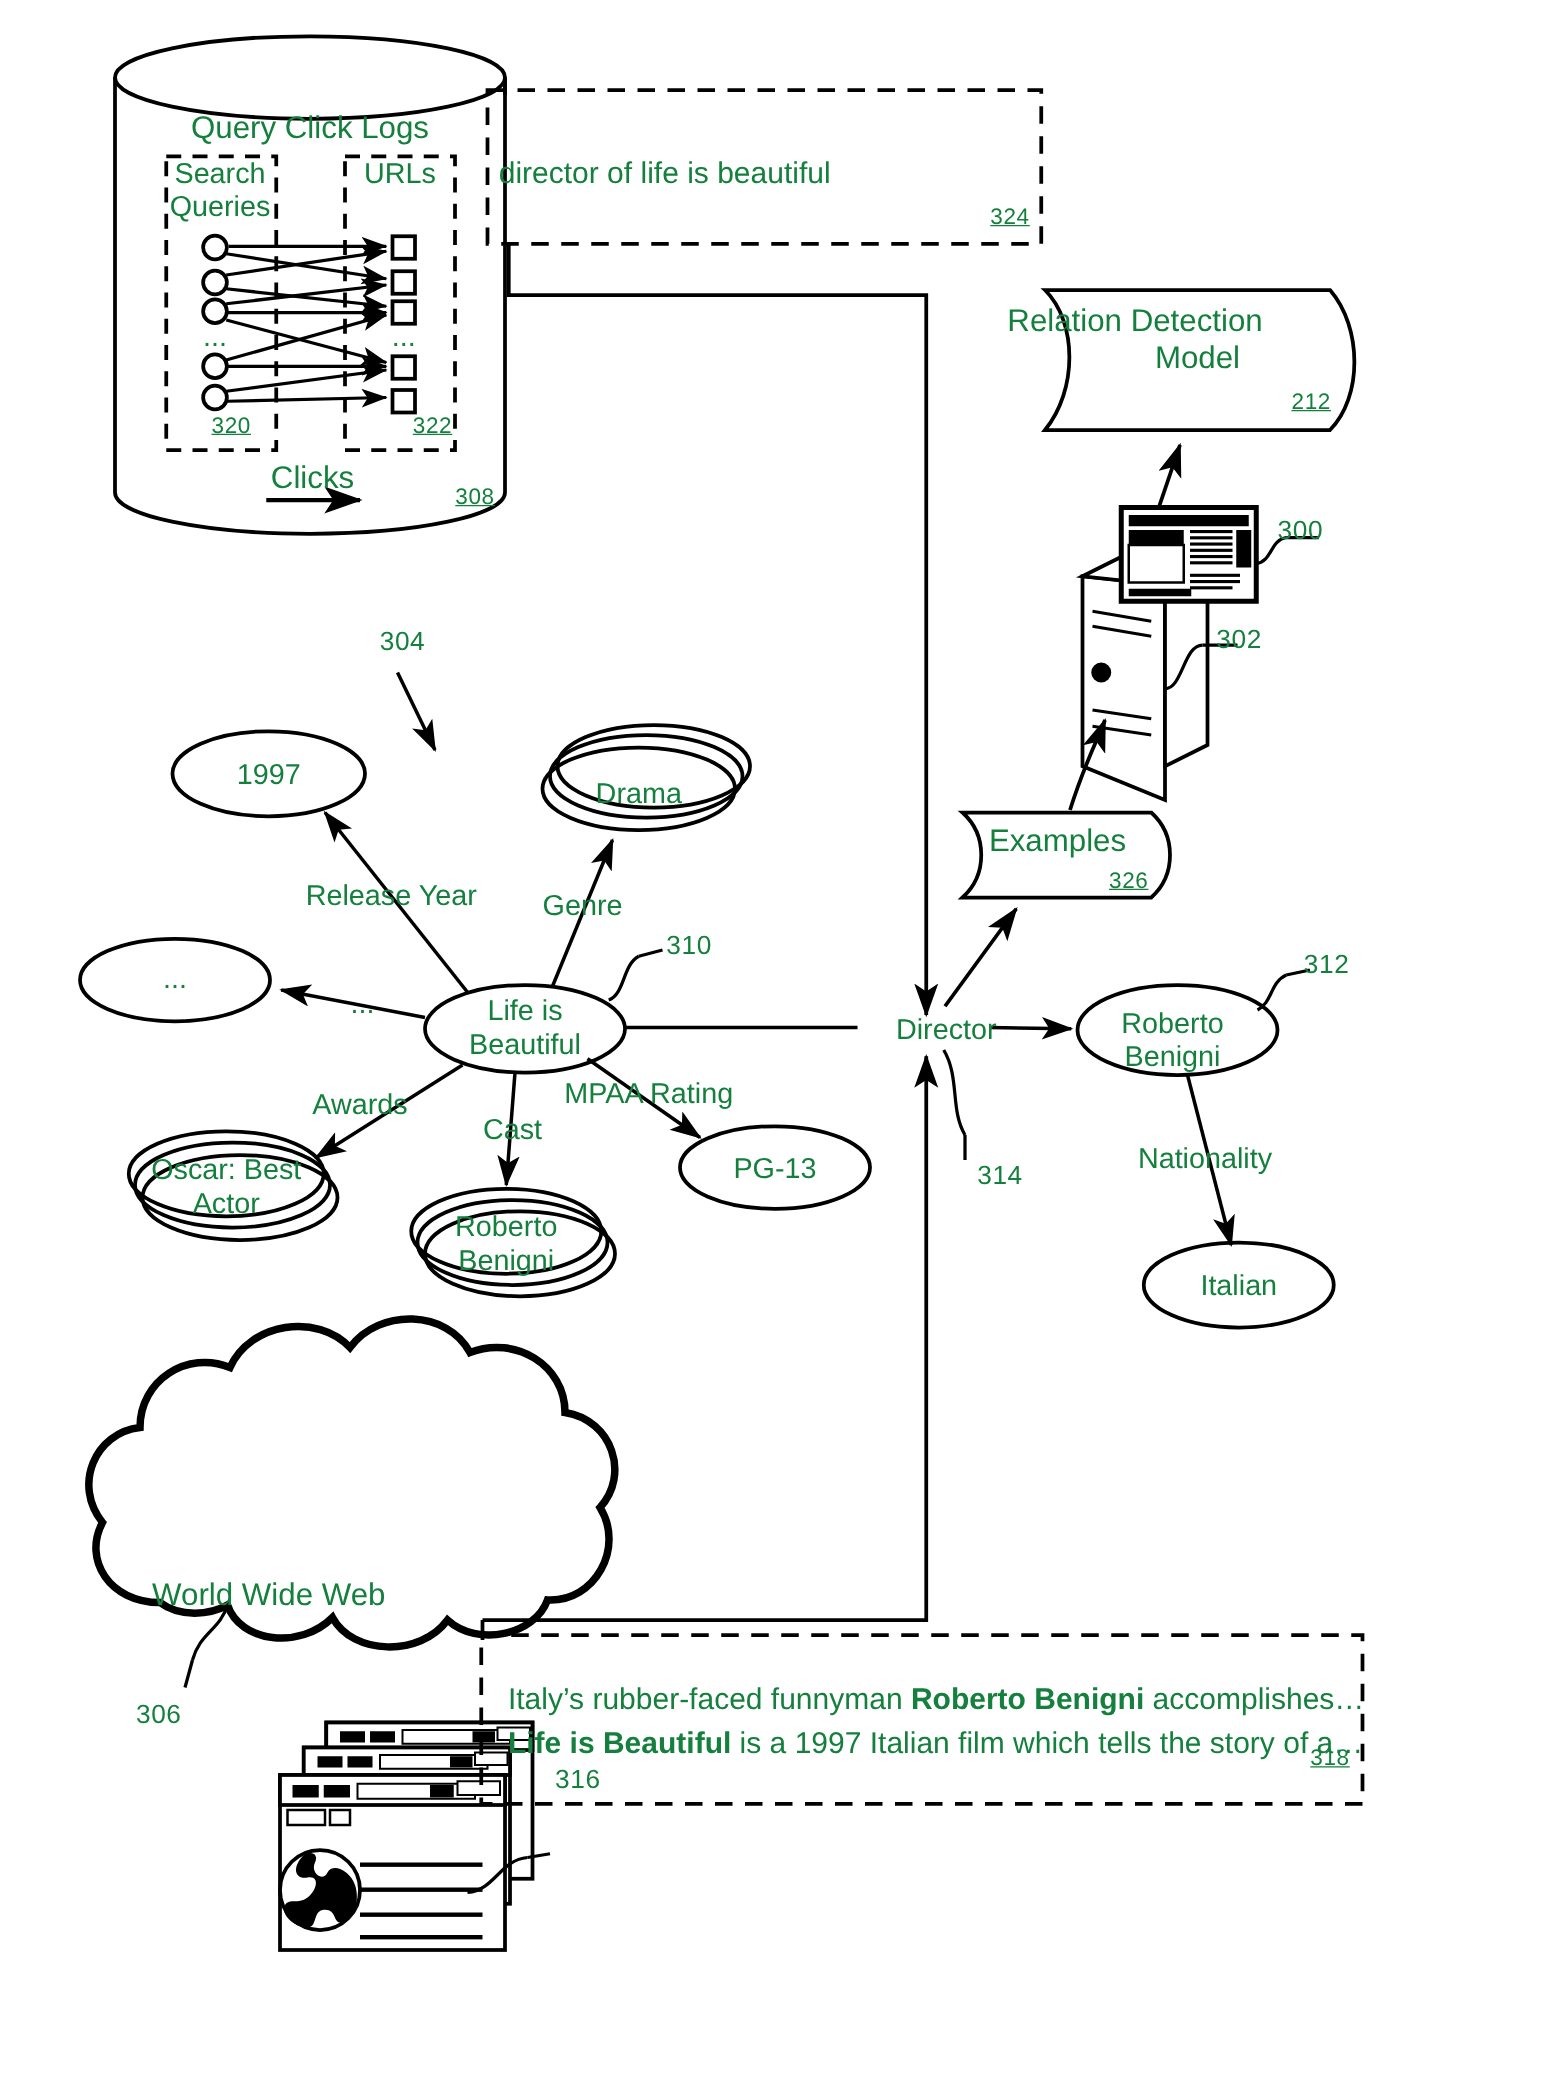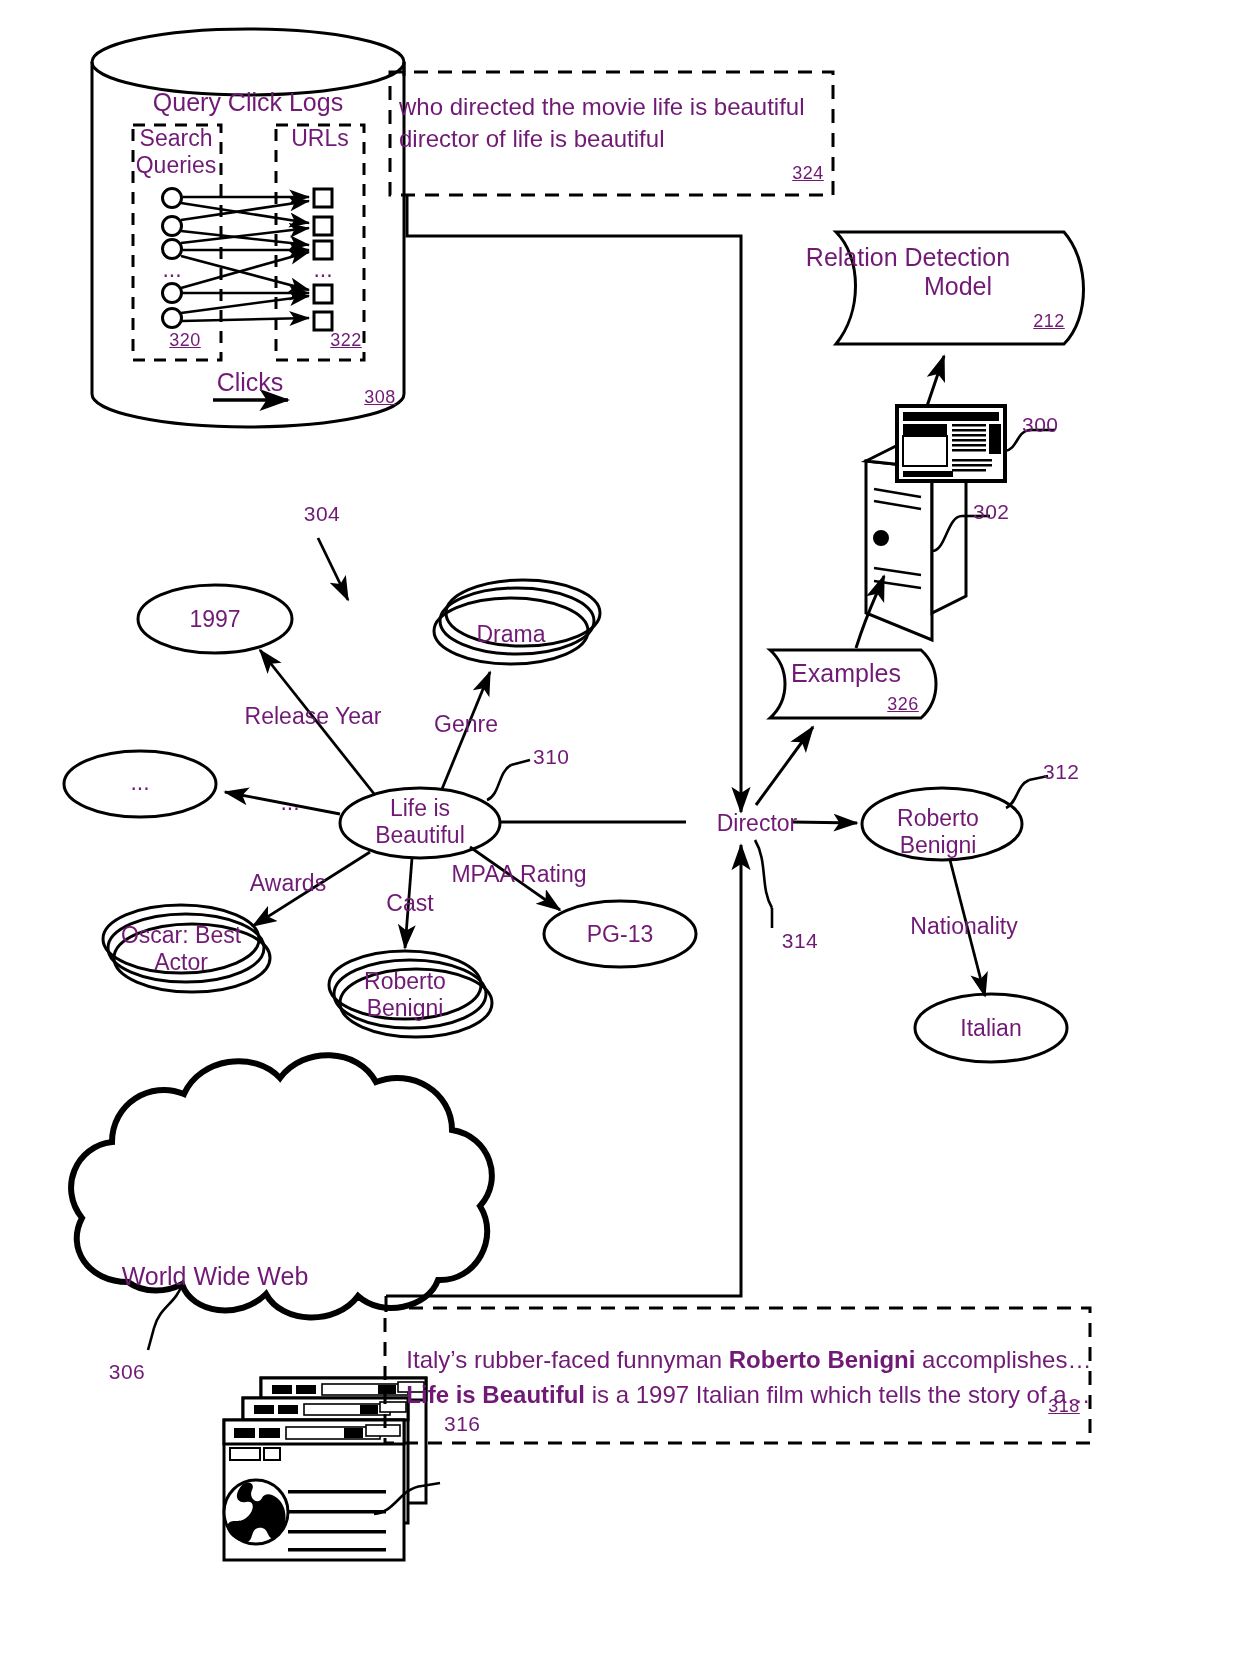--- a/index.html
+++ b/index.html
@@ -1,20 +1,20 @@
 <!DOCTYPE html>
 <html><head>
 <meta charset="utf-8">
 <style>
   html,body{margin:0;padding:0;background:#ffffff;}
   body{width:1240px;height:1663px;position:relative;
        font-family:"Liberation Sans","DejaVu Sans",sans-serif;color:#000;}
   #stage{position:absolute;left:0;top:0;width:1240px;height:1663px;overflow:hidden;}
   svg#art{position:absolute;left:0;top:0;width:1240px;height:1663px;}
-  .lbl{position:absolute;color:#701a75;line-height:1.12;white-space:pre;}
+  .lbl{position:absolute;color:#15803d;line-height:1.12;white-space:pre;}
   .ctr{text-align:center;transform:translateX(-50%);}
   .ref{font-size:18px;text-decoration:underline;letter-spacing:.5px;}
   .refp{font-size:21px;letter-spacing:.5px;}
   .node{font-size:23px;}
   .edge{font-size:23px;}
   .ttl{font-size:25px;}
   .body-txt{font-size:24px;}
   .b{font-weight:bold;}
 </style>
 </head>
@@ -235,21 +235,20 @@
 <div class="lbl node ctr" style="left:176px;top:126px;">Search</div>
 <div class="lbl node ctr" style="left:176px;top:153px;">Queries</div>
 <div class="lbl node ctr" style="left:320px;top:126px;">URLs</div>
 <div class="lbl node ctr" style="left:172px;top:257px;">...</div>
 <div class="lbl node ctr" style="left:323px;top:257px;">...</div>
 <div class="lbl ref ctr" style="left:185px;top:330px;">320</div>
 <div class="lbl ref ctr" style="left:346px;top:330px;">322</div>
 <div class="lbl ttl ctr" style="left:250px;top:368px;">Clicks</div>
 <div class="lbl ref ctr" style="left:380px;top:387px;">308</div>
 
-<div class="lbl body-txt" style="left:399px;top:94px;">who directed the movie life is beautiful</div>
 <div class="lbl body-txt" style="left:399px;top:126px;">director of life is beautiful</div>
 <div class="lbl ref ctr" style="left:808px;top:163px;">324</div>
 
 <div class="lbl ttl ctr" style="left:908px;top:243px;">Relation Detection</div>
 <div class="lbl ttl ctr" style="left:958px;top:272px;">Model</div>
 <div class="lbl ref ctr" style="left:1049px;top:311px;">212</div>
 
 <div class="lbl refp" style="left:1022px;top:413px;">300</div>
 <div class="lbl refp" style="left:973px;top:500px;">302</div>
 

